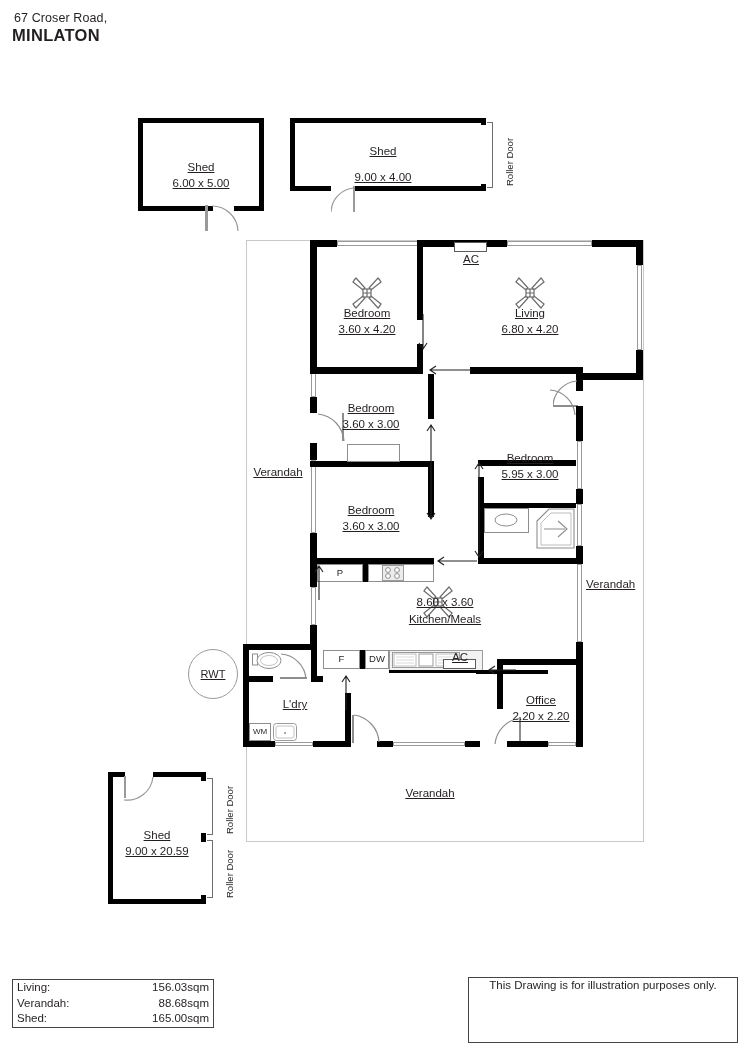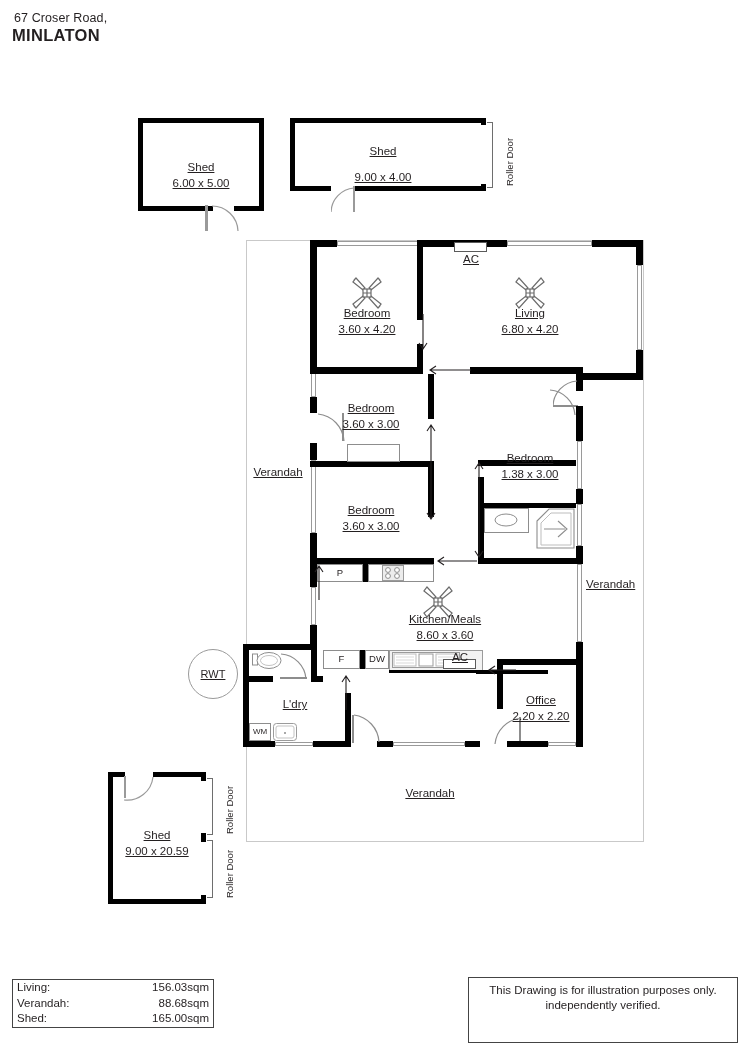--- a/index.html
+++ b/index.html
@@ -21,21 +21,21 @@
   .boxlabel{border:1px solid #5a5a5a;box-sizing:border-box;background:#fff;
             font-size:10.5px;text-align:center;}
   
   #area-table{left:12px;top:979px;width:202px;border:1.5px solid #444;box-sizing:border-box;
               background:#fff;font-size:11.5px;}
   #area-table .row{display:flex;justify-content:space-between;padding:0 4px;height:15.5px;
                    line-height:15.5px;}
   #area-table .sep{border-top:1.5px solid #444;}
   #disclaimer{left:468px;top:977px;width:270px;height:66px;border:1.5px solid #444;
               box-sizing:border-box;background:#fff;font-size:11.5px;line-height:14.6px;
-              text-align:center;padding-top:5px;}
+              text-align:center;}
   
   .verandah-plane{background:#fff;border:1.4px solid #c9c9c9;box-sizing:border-box;}
 </style>
 </head>
 <body>
 
 <div class="abs" id="addr-line1">67 Croser Road,</div>
 <div class="abs" id="addr-line2">MINLATON</div>
 
 <div class="abs" style="left:138px;top:118px;width:126px;height:93px;">
@@ -267,21 +267,21 @@
   <span>Bedroom</span>
 </div>
 <div class="abs lbl" style="left:331px;top:519px;width:80px;">
   <span>3.60 x 3.00</span>
 </div>
 
 <div class="abs lbl" style="left:490px;top:451px;width:80px;">
   <span>Bedroom</span>
 </div>
 <div class="abs lbl" style="left:490px;top:467px;width:80px;">
-  <span>1.38 x 3.00</span>
+  <span>5.95 x 3.00</span>
 </div>
 
 <div class="abs fixture" style="left:484px;top:508px;width:45px;height:25px;"></div>
 <svg class="abs" width="24" height="14" style="left:494px;top:513px;">
   <ellipse cx="12" cy="7" rx="11" ry="6" stroke="#8d8d8d" stroke-width="1" fill="#fff"></ellipse>
 </svg>
 <svg class="abs" width="40" height="42" style="left:535px;top:507px;">
   <path d="M2 14 L14 2 L39 2 L39 41 L2 41 Z" stroke="#8d8d8d" stroke-width="1.1" fill="#fff"></path>
   <path d="M6 16 L16 6 L36 6 L36 38 L6 38 Z" stroke="#bdbdbd" stroke-width="1" fill="none"></path>
   <path d="M9 22 L30 22 M23 14 L32 22 L23 30" stroke="#8d8d8d" stroke-width="1.1" fill="none"></path>
@@ -307,21 +307,21 @@
       <path d="M31 6 L21 14 L19 12 L28 2 Z"></path>
     <path d="M3 28 L13 20 L15 22 L6 32 Z"></path>
       <path d="M31 28 L21 20 L19 22 L28 32 Z"></path>
     <rect x="13" y="13" width="8" height="8"></rect>
     <path d="M17 13 L17 21 M13 17 L21 17"></path>
   </g>
 </svg>
 <div class="abs lbl" style="left:398px;top:612px;width:94px;">
   <span>Kitchen/Meals</span>
 </div>
-<div class="abs lbl" style="left:398px;top:628px;width:94px;">
+<div class="abs lbl" style="left:398px;top:595px;width:94px;">
   <span>8.60 x 3.60</span>
 </div>
 
 <div class="abs fixture" style="left:323px;top:650px;width:37px;height:19px;"></div>
 <div class="abs lbl-sm" style="left:323px;top:653px;width:37px;text-align:center;">
   <span>F</span>
 </div>
 <div class="abs wall" style="left:360px;top:650px;width:5px;height:19px;"></div>
 <div class="abs fixture" style="left:365px;top:650px;width:24px;height:19px;"></div>
 <div class="abs lbl-sm" style="left:365px;top:653px;width:24px;text-align:center;">
@@ -426,14 +426,13 @@
     <span>88.68sqm</span>
   </div>
   <div class="row">
     <span>Shed:</span>
     <span>165.00sqm</span>
   </div>
 </div>
 
 <div class="abs" id="disclaimer">
   <div>This Drawing is for illustration purposes only.</div>
-  <div>independently verified.</div>
 </div>
 
 </body></html>

